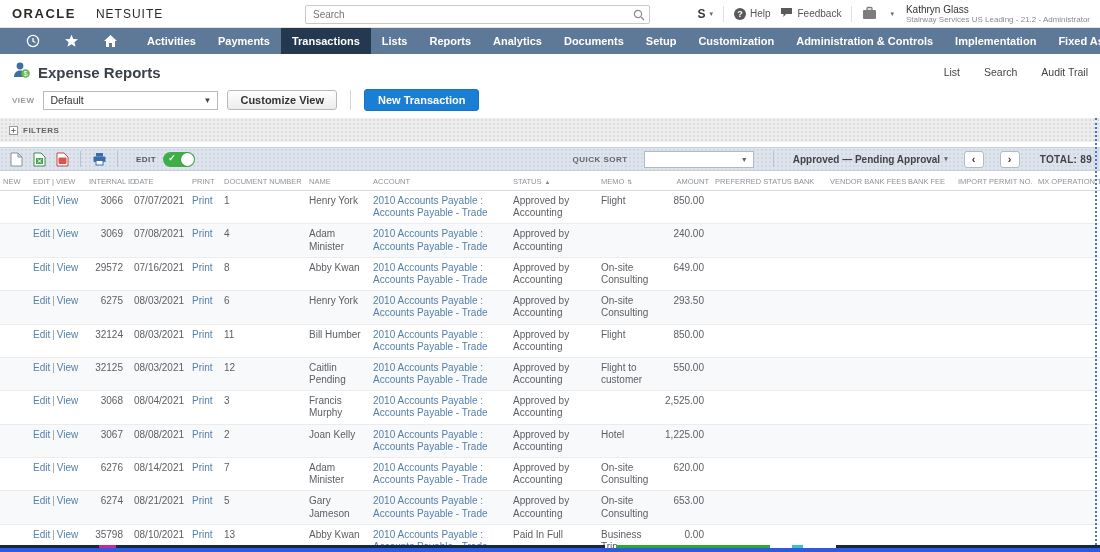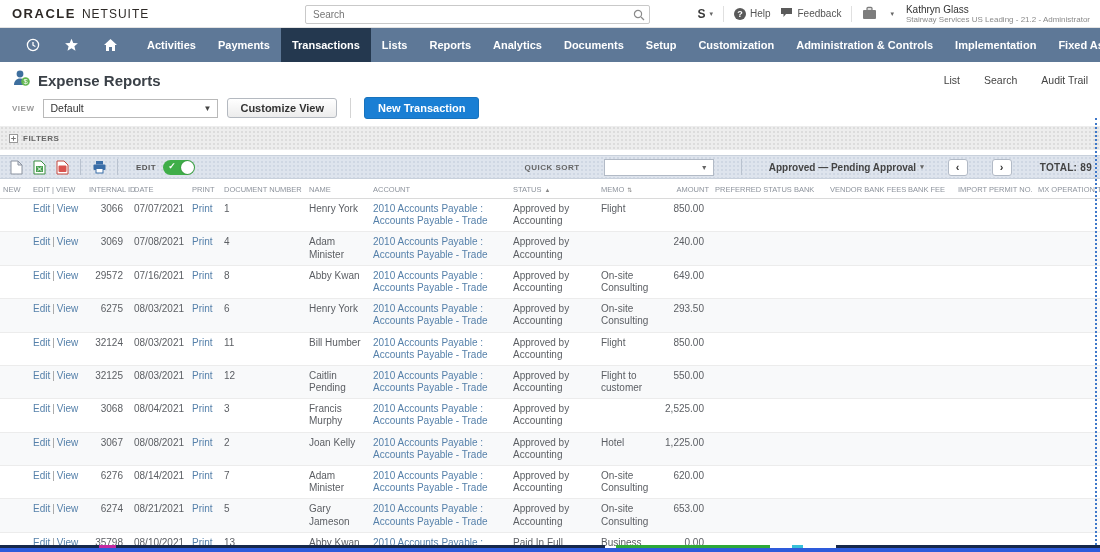--- a/index.html
+++ b/index.html
@@ -1,39 +1,39 @@
 <!DOCTYPE html>
 <html><head>
 <meta charset="utf-8">
 <style>
   * { margin:0; padding:0; box-sizing:border-box; }
   body { font-family:"Liberation Sans", sans-serif; background:#fff; }
   #app { position:relative; width:1100px; height:552px; background:#fff; overflow:hidden; }
 
   
   .topbar { height:28px; background:#fff; border-bottom:1px solid #e3e3e3; display:flex; align-items:center; position:relative; }
-  .logo { display:flex; align-items:baseline; padding-left:12px; gap:6px; }
+  .logo { display:flex; align-items:baseline; padding-left:12px; gap:20px; }
   .logo-oracle { font-size:13px; font-weight:bold; letter-spacing:1.5px; color:#2e2a27; }
   .logo-ns { font-size:12px; letter-spacing:1px; color:#2e2a27; }
   .logo-ns b { font-weight:normal; }
   .searchwrap { position:absolute; left:305px; top:4px; width:345px; }
   .searchwrap input { width:100%; height:19px; border:1px solid #c9c9c9; border-radius:2px; font-size:10px; padding:0 22px 0 7px; color:#555; font-family:"Liberation Sans",sans-serif; }
   .search-ic { position:absolute; right:5px; top:3px; }
   .tb-right { margin-left:auto; display:flex; align-items:center; gap:10px; padding-right:10px; font-size:10px; color:#555; }
   .tb-sep { width:1px; height:16px; background:#e0e0e0; }
   .tb-item { display:flex; align-items:center; gap:4px; cursor:pointer; }
   .roles-glyph { font-weight:bold; font-size:12px; color:#3a3a3a; }
   .caret { font-size:7px; color:#666; }
   .help-ic { width:12px; height:12px; border-radius:50%; background:#5a5a5a; color:#fff; font-size:9px; font-weight:bold; text-align:center; line-height:12px; }
   .user { display:flex; align-items:center; gap:12px; cursor:pointer; }
   .uname { font-size:10px; color:#333; }
   .urole { font-size:8px; color:#8a8a8a; }
 
   
-  .nav { height:34px; background:#5e7897; display:flex; align-items:stretch; color:#fff; }
+  .nav { height:26px; background:#5e7897; display:flex; align-items:stretch; color:#fff; }
   .nav-icons { display:flex; align-items:center; gap:0; padding:0 6px 0 14px; }
   .nav-ic { padding:0 12px; display:flex; align-items:center; cursor:pointer; }
   .nav-items { display:flex; }
   .nav-item { font-size:11px; font-weight:bold; padding:0 11px; display:flex; align-items:center; cursor:pointer; white-space:nowrap; }
   .nav-item.active { background:#24384f; }
 
   
   .pagehead { display:flex; align-items:center; padding:7px 12px 4px 12px; }
   .ph-icon { margin-right:7px; }
   .ph-title { font-size:15px; font-weight:bold; color:#3b4148; }
@@ -54,21 +54,21 @@
   .filters-label { font-size:8px; font-weight:bold; color:#666; letter-spacing:.5px; }
 
   
   .toolbar { height:24px; margin-top:5px; background:#dee4ed; background-image:radial-gradient(circle,#cfd7e3 .8px,transparent .8px); background-size:4px 4px; border-top:1px solid #c9d1dc; border-bottom:1px solid #c9d1dc; display:flex; align-items:center; padding:0 8px; gap:7px; }
   .tool-btn { width:16px; height:16px; display:flex; align-items:center; justify-content:center; cursor:pointer; }
   .tool-sep { width:1px; height:16px; background:#b9c2cf; margin:0 3px; }
   .edit-label { font-size:8px; font-weight:bold; color:#555; letter-spacing:.5px; margin-left:8px; }
   .toggle { width:32px; height:15px; border-radius:8px; background:#3fae49; position:relative; cursor:pointer; }
   .toggle .check { position:absolute; left:5px; top:1px; color:#fff; font-size:9px; font-weight:bold; }
   .toggle .knob { position:absolute; right:1px; top:1px; width:13px; height:13px; border-radius:50%; background:#fff; box-shadow:0 0 2px rgba(0,0,0,.3); }
-  .tool-right { margin-left:auto; display:flex; align-items:center; gap:24px; }
+  .tool-right { margin-left:auto; display:flex; align-items:center; gap:16px; }
   .qs-label { font-size:8px; font-weight:bold; color:#666; letter-spacing:.5px; }
   .qs-select { width:110px; height:17px; background:#fff; border:1px solid #b2bac6; display:flex; align-items:center; justify-content:flex-end; padding:0 5px; cursor:pointer; }
   .range { font-size:10px; color:#444; font-weight:bold; display:flex; align-items:center; gap:4px; cursor:pointer; }
   .page-btn { width:20px; height:17px; background:#fff; border:1px solid #b2bac6; border-radius:3px; font-size:11px; font-weight:bold; color:#333; display:flex; align-items:center; justify-content:center; cursor:pointer; }
   .total { font-size:10px; font-weight:bold; color:#444; letter-spacing:.3px; margin-left:4px; }
 
   
   table.grid { width:1100px; border-collapse:collapse; table-layout:fixed; margin-top:2px; }
   .grid th { font-size:7.5px; font-weight:normal; color:#8d939c; text-align:left; padding:4px 3px; border-bottom:1px solid #dadada; white-space:nowrap; }
   .grid th.r { text-align:right; }

